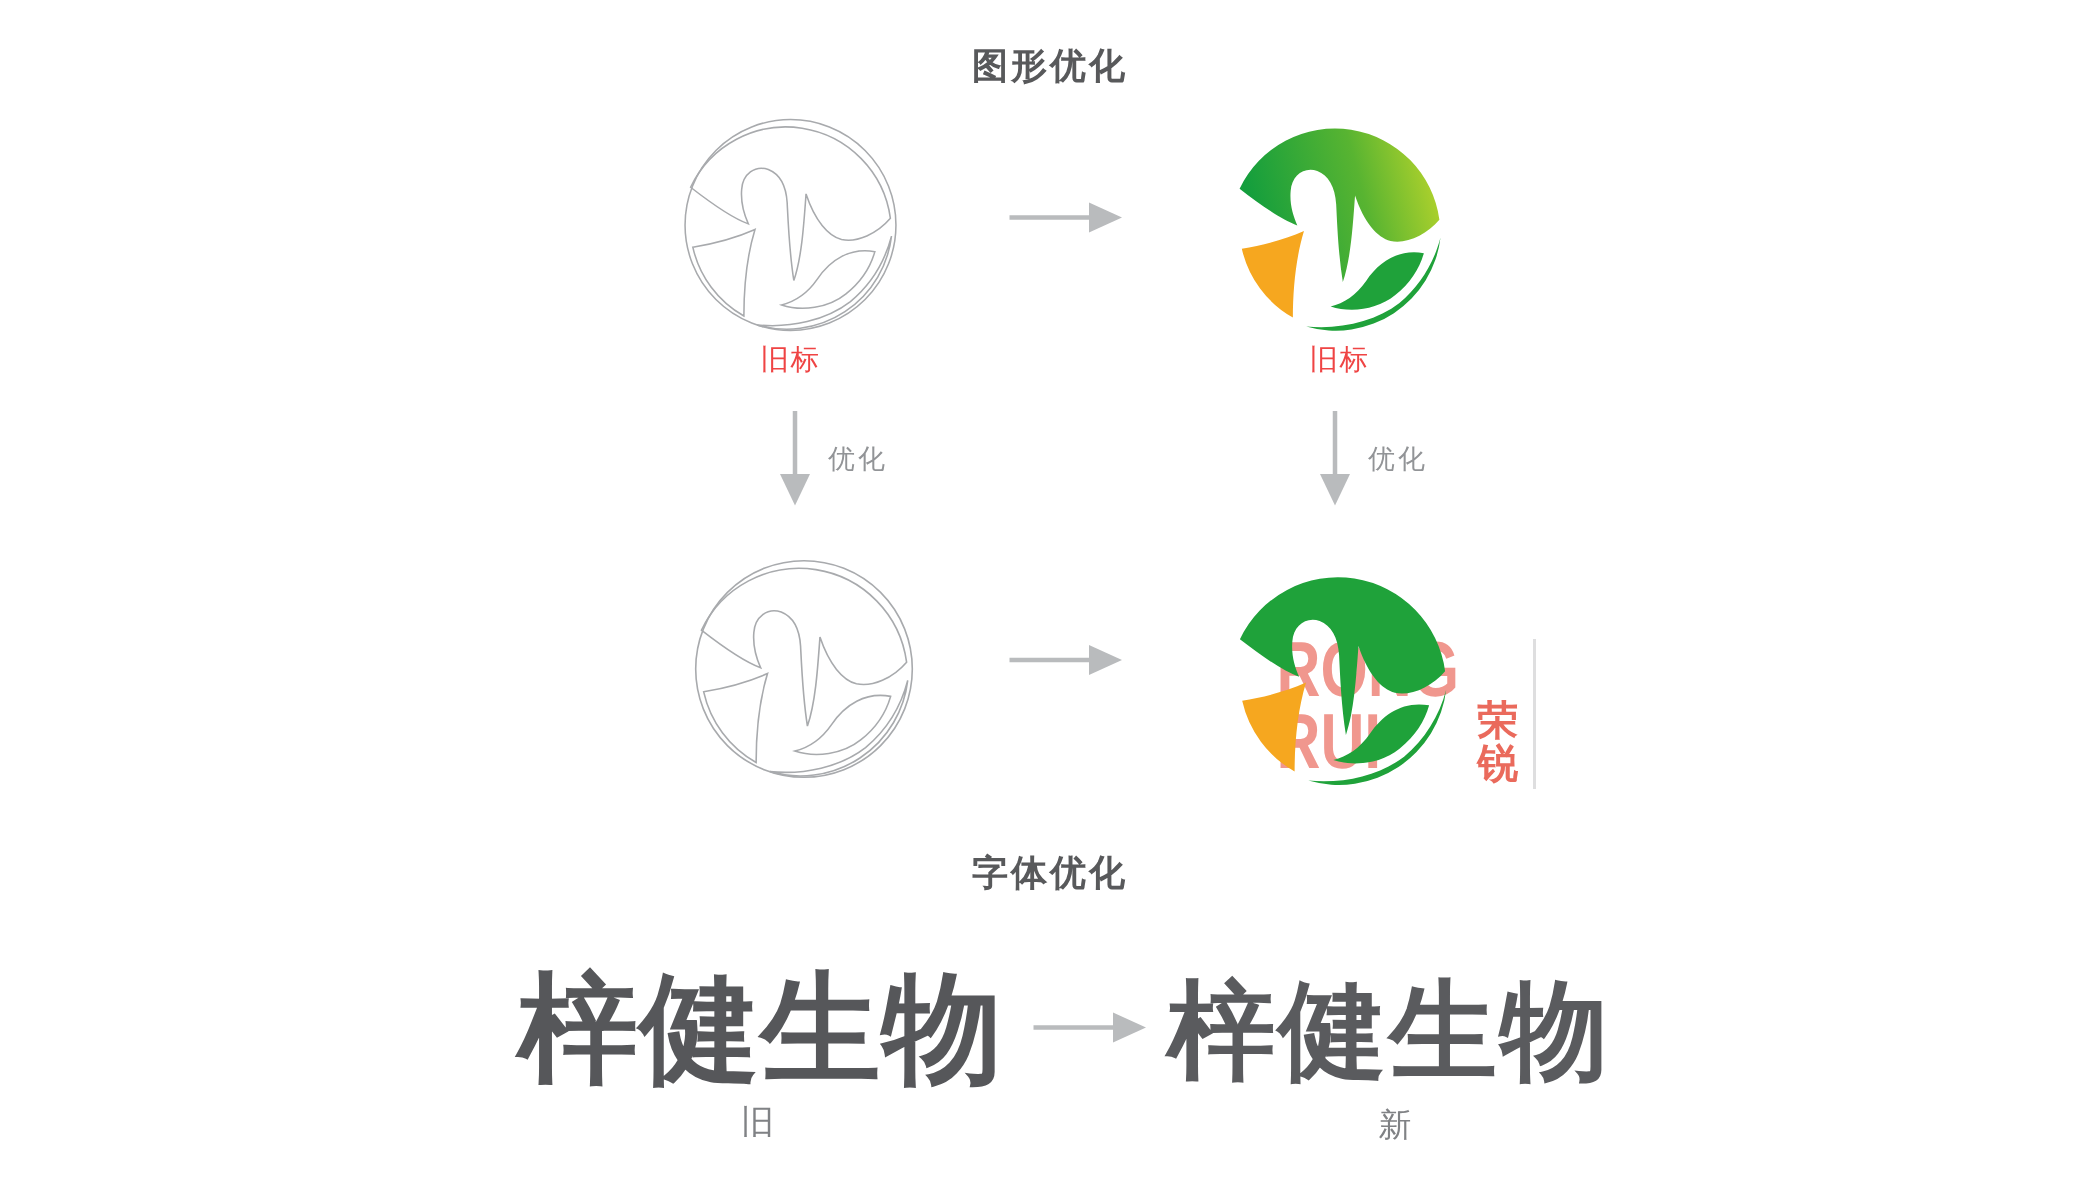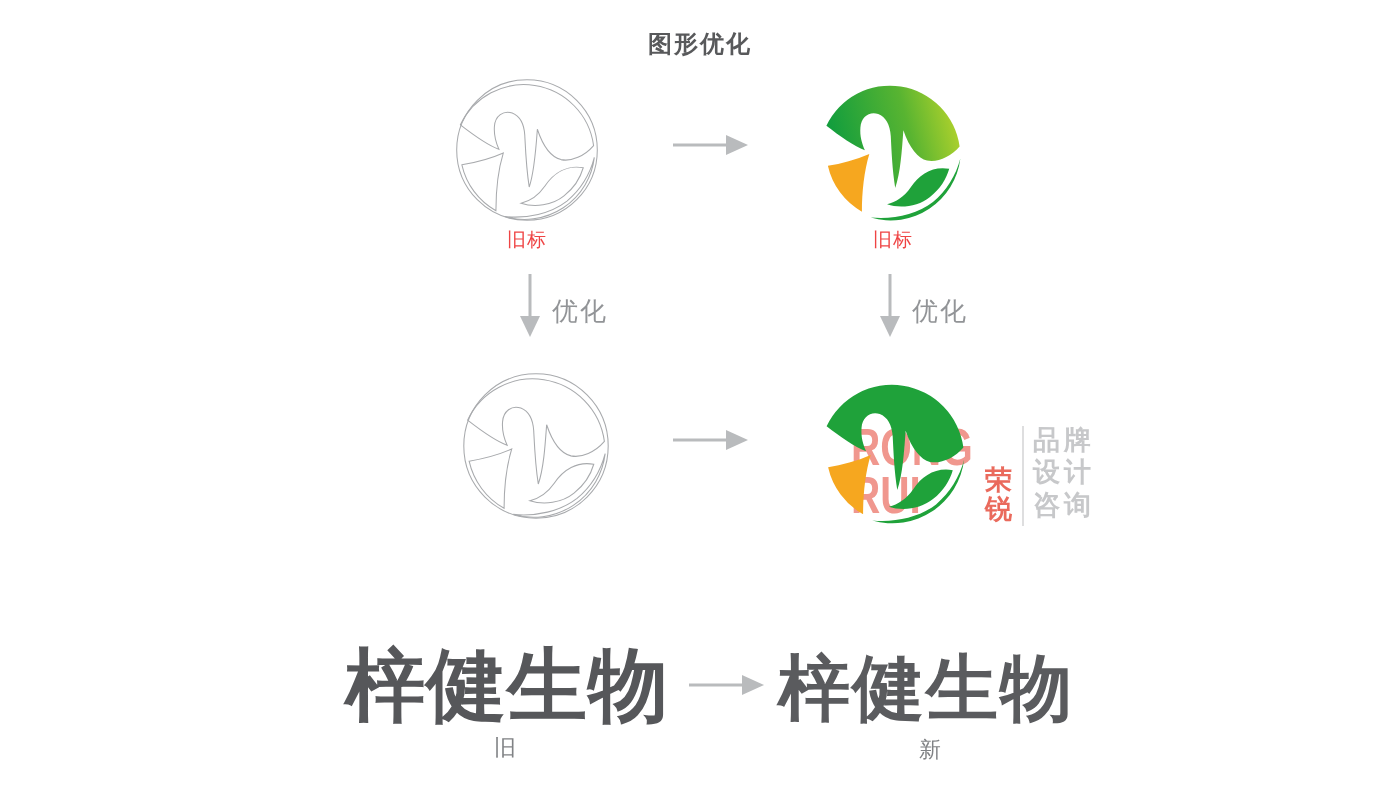--- a/index.html
+++ b/index.html
@@ -30,21 +30,21 @@
 
   .arrow{position:absolute;}
   .arrow svg{display:block;width:100%;height:100%;}
   .ha1{left:670px;top:132px;width:80px;height:26px;}
   .ha2{left:670px;top:427px;width:80px;height:26px;}
   .ha3{left:686px;top:672px;width:80px;height:26px;}
   .va1{left:517px;top:274px;width:26px;height:64px;}
   .va2{left:877px;top:274px;width:26px;height:64px;}
 
   .opt-label{
-    position:absolute;font-size:26px;color:#929497;letter-spacing:2px;
+    position:absolute;font-size:18px;color:#929497;letter-spacing:2px;
   }
   .ol1{left:552px;top:294px;}
   .ol2{left:912px;top:294px;}
 
   .watermark{
     position:absolute;left:851px;top:424px;z-index:1;display:flex;align-items:flex-start;
   }
   .wm-latin{
     color:#f0978e;font-weight:bold;font-size:52px;line-height:0.92;letter-spacing:0px;
     transform:scaleX(0.78);transform-origin:left top;white-space:nowrap;
@@ -129,25 +129,20 @@
   <div class="watermark">
     <div class="wm-latin">
       <div>RONG</div>
       <div>RUI</div>
     </div>
     <div class="wm-cn">
       <div>荣</div>
       <div>锐</div>
     </div>
     <div class="wm-divider"></div>
-    <div class="wm-services">
-      <div>品牌</div>
-      <div>设计</div>
-      <div>咨询</div>
-    </div>
   </div>
 
   <div class="logo bl">
       <svg viewBox="0 0 200 200">
       <circle cx="100" cy="100" r="95" fill="none" stroke="#a8aaad" stroke-width="1.4"></circle>
       <path d="M10,66 A95,95 0 0 1 190,94 C178,108 160,116 146,113 C134,110 122,96 114,72 C112,100 110,130 103,150 C99,125 98,100 97,80 C96,64 90,54 80,50 C68,46 57,54 56,68 C55,80 58,90 62,99 C48,94 28,80 10,66 Z" fill="none" stroke="#a8aaad" stroke-width="1.4"></path>
         <path d="M191,110 A95,95 0 0 1 70,190 C100,193 132,186 154,169 C172,154 185,133 191,110 Z" fill="none" stroke="#a8aaad" stroke-width="1.4"></path>
       <path d="M176,124 C154,120 136,131 124,149 C115,162 104,169 92,172 C110,178 134,175 150,162 C164,151 172,138 176,124 Z" fill="none" stroke="#a8aaad" stroke-width="1.4"></path>
         <path d="M68,104 C50,112 30,117 12,120 A95,95 0 0 0 58,182 C58,155 61,127 68,104 Z" fill="none" stroke="#a8aaad" stroke-width="1.4"></path>
       </svg>
@@ -161,20 +156,21 @@
       </svg>
     </div>
 
   <div class="arrow ha2">
     <svg viewBox="0 0 80 26">
         <line x1="3" y1="13" x2="58" y2="13" stroke="#b9bbbd" stroke-width="3"></line>
         <polygon points="56,3 78,13 56,23" fill="#b9bbbd"></polygon>
       </svg>
   </div>
 
+  <div class="section-title t2">字体优化</div>
 
   <div class="wordmark wm-old">梓健生物</div>
   <div class="arrow ha3">
     <svg viewBox="0 0 80 26">
         <line x1="3" y1="13" x2="58" y2="13" stroke="#b9bbbd" stroke-width="3"></line>
         <polygon points="56,3 78,13 56,23" fill="#b9bbbd"></polygon>
       </svg>
   </div>
   <div class="wordmark wm-new">梓健生物</div>
 

